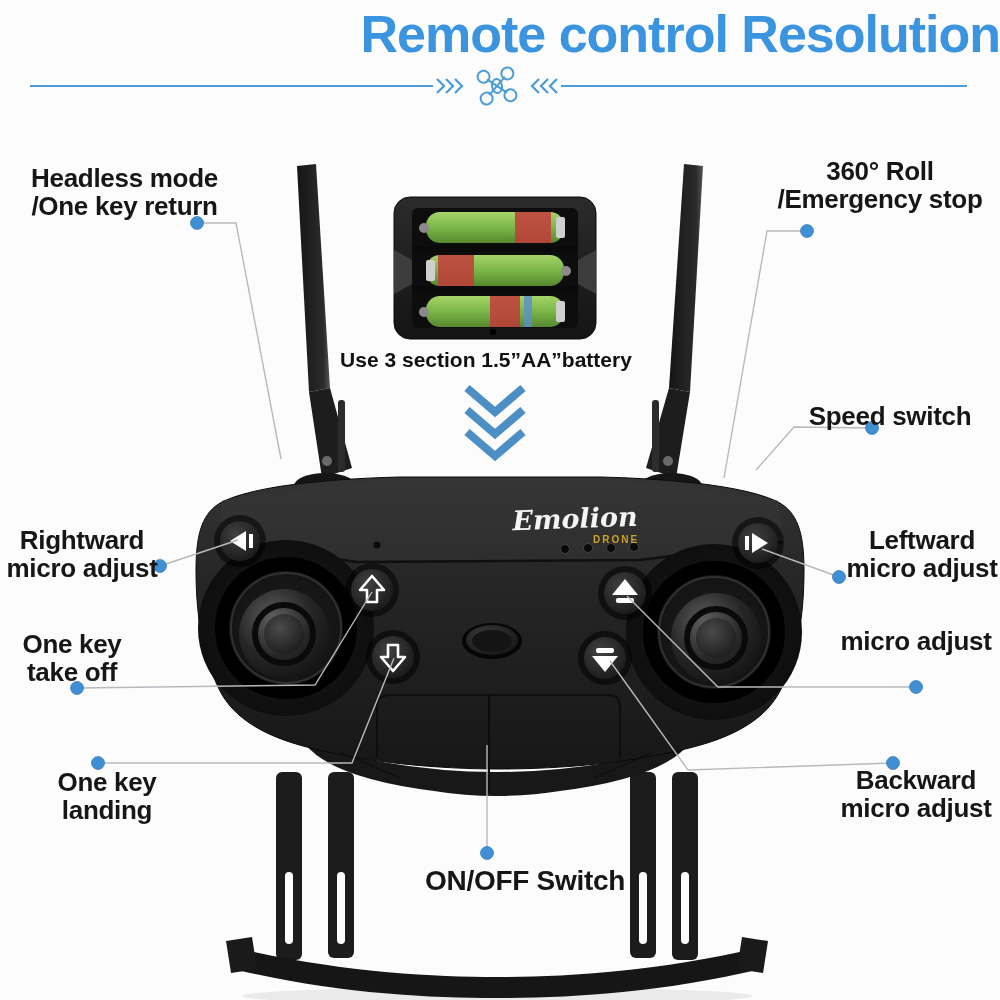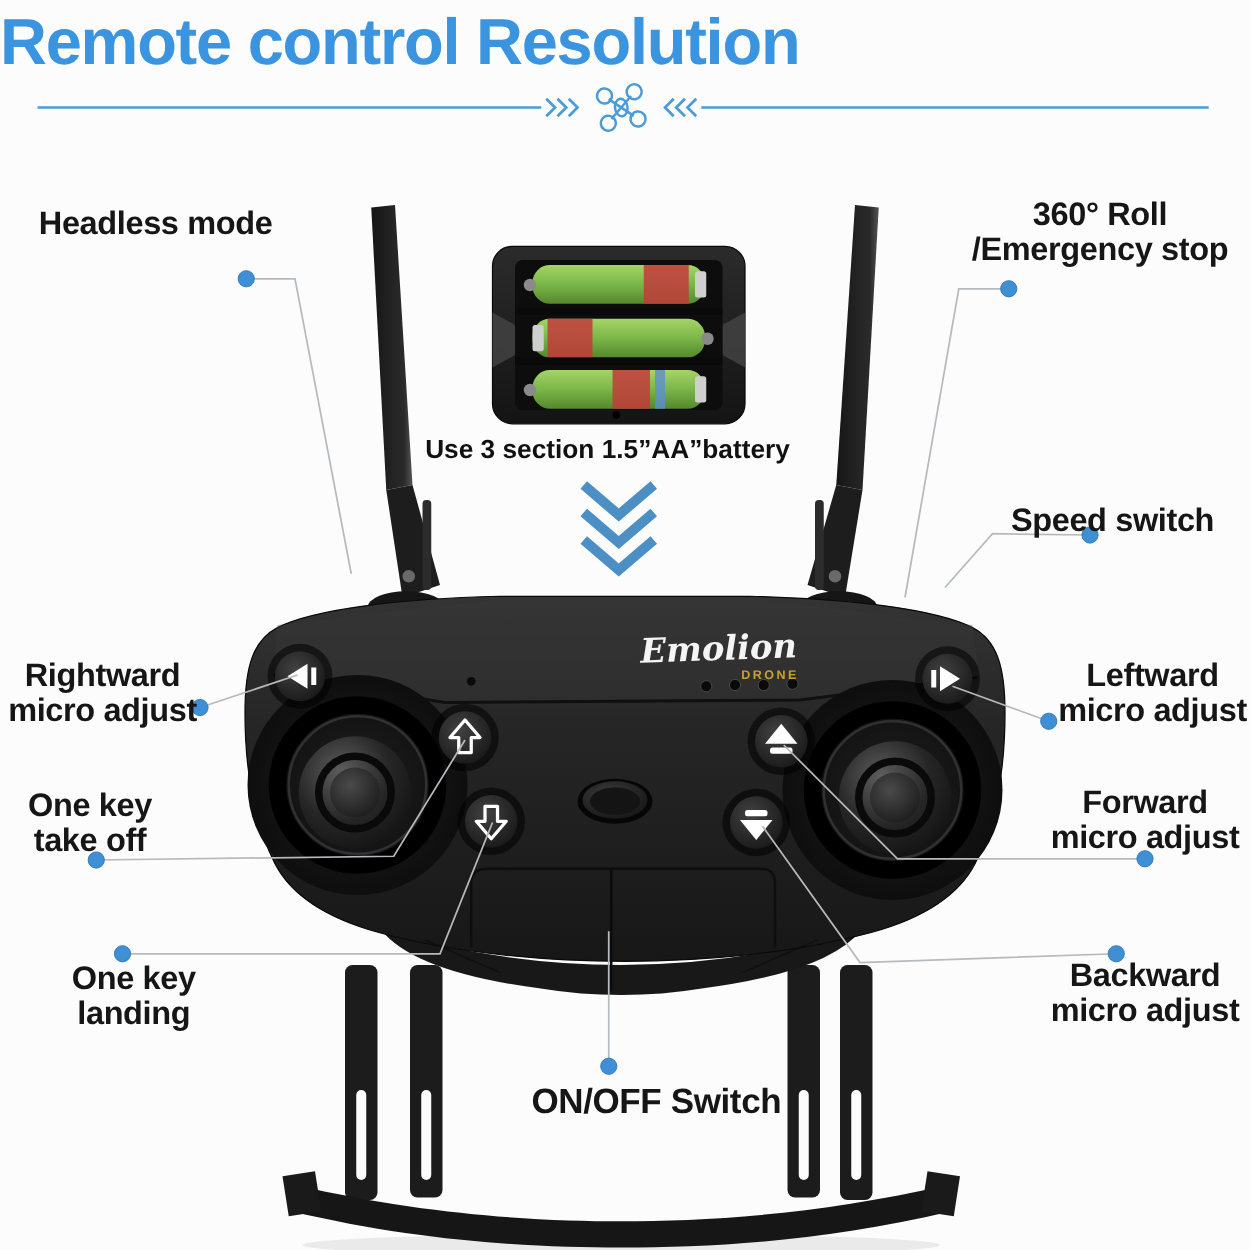--- a/index.html
+++ b/index.html
@@ -1,18 +1,18 @@
 <!DOCTYPE html>
 <html><head>
 <meta charset="utf-8">
 <style>
   html,body{margin:0;padding:0;background:#ffffff;}
   .stage{position:relative;width:1000px;height:1000px;background:#fcfcfc;overflow:hidden;
          font-family:"Liberation Sans",sans-serif;}
-  .title{position:absolute;left:0;top:4px;width:100%;margin:0;text-align:left;
+  .title{position:absolute;left:0;top:4px;width:100%;margin:0;text-align:right;
          font-size:52px;font-weight:bold;color:#3b94df;letter-spacing:-1px;}
   .art{position:absolute;left:0;top:0;}
   .label{position:absolute;font-weight:bold;color:#161616;text-align:center;
          line-height:1.08;font-size:26px;letter-spacing:-0.3px;}
   .label span{display:block;}
   #lbl-headless{left:22px;top:164px;width:205px;}
   #lbl-roll{left:773px;top:157px;width:214px;}
   #lbl-speed{left:800px;top:386px;width:180px;margin-top:16px;}
   #lbl-rightward{left:2px;top:526px;width:160px;}
   #lbl-leftward{left:842px;top:526px;width:160px;}
@@ -284,20 +284,21 @@
       <circle cx="77" cy="688" r="6.5"></circle>
       <circle cx="916" cy="687" r="6.5"></circle>
       <circle cx="98" cy="763" r="6.5"></circle>
       <circle cx="893" cy="763" r="6.5"></circle>
       <circle cx="487" cy="853" r="6.5"></circle>
     </g>
   </svg>
 
   <div class="label" id="lbl-headless">
     <span>Headless mode</span>
+    <span>/One key return</span>
   </div>
   <div class="label" id="lbl-roll">
     <span>360° Roll</span>
     <span>/Emergency stop</span>
   </div>
   <div class="label" id="lbl-speed">
     <span>Speed switch</span>
   </div>
   <div class="label" id="lbl-rightward">
     <span>Rightward</span>
@@ -305,21 +306,20 @@
   </div>
   <div class="label" id="lbl-leftward">
     <span>Leftward</span>
     <span>micro adjust</span>
   </div>
   <div class="label" id="lbl-takeoff">
     <span>One key</span>
     <span>take off</span>
   </div>
   <div class="label" id="lbl-forward">
-    <span>Forward</span>
     <span>micro adjust</span>
   </div>
   <div class="label" id="lbl-landing">
     <span>One key</span>
     <span>landing</span>
   </div>
   <div class="label" id="lbl-backward">
     <span>Backward</span>
     <span>micro adjust</span>
   </div>

